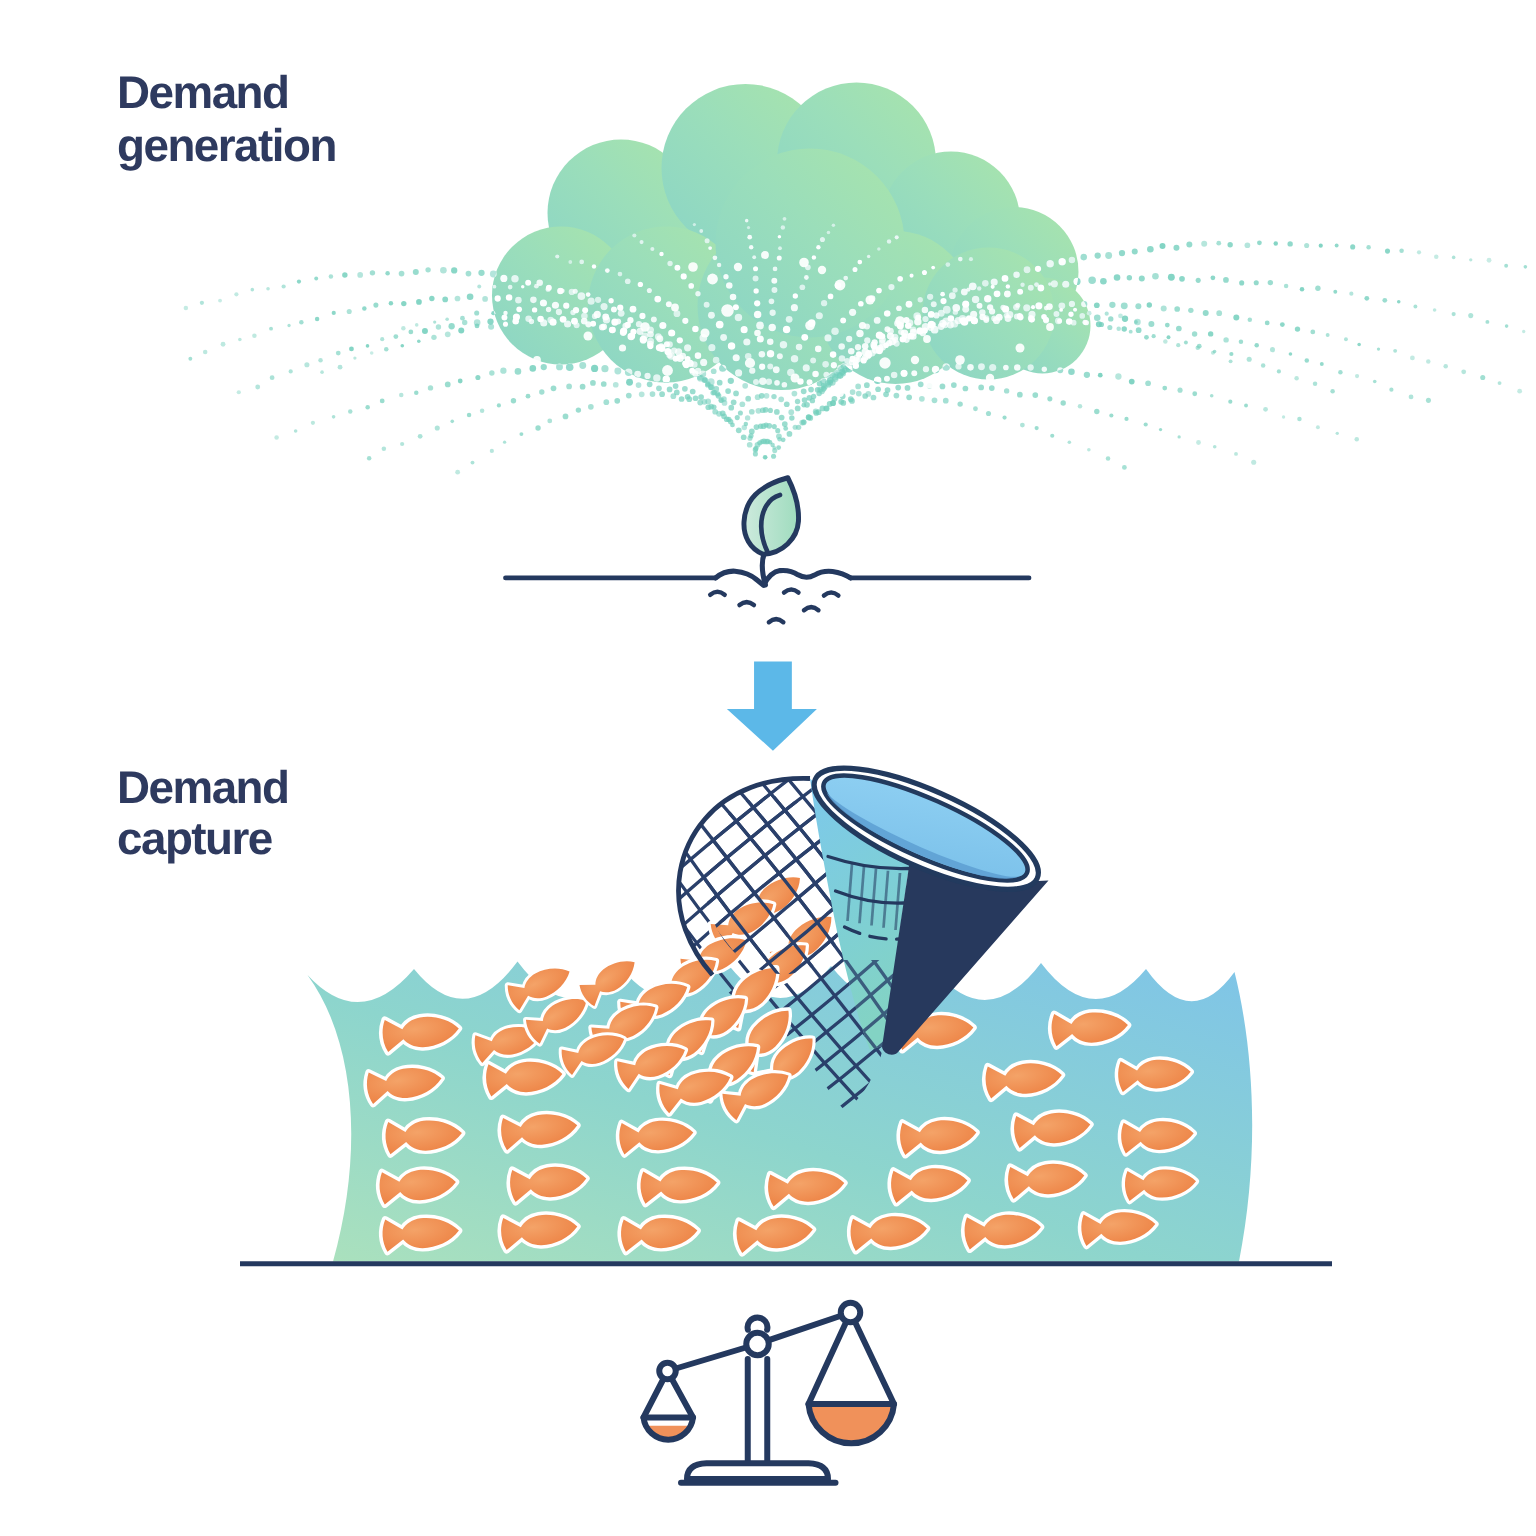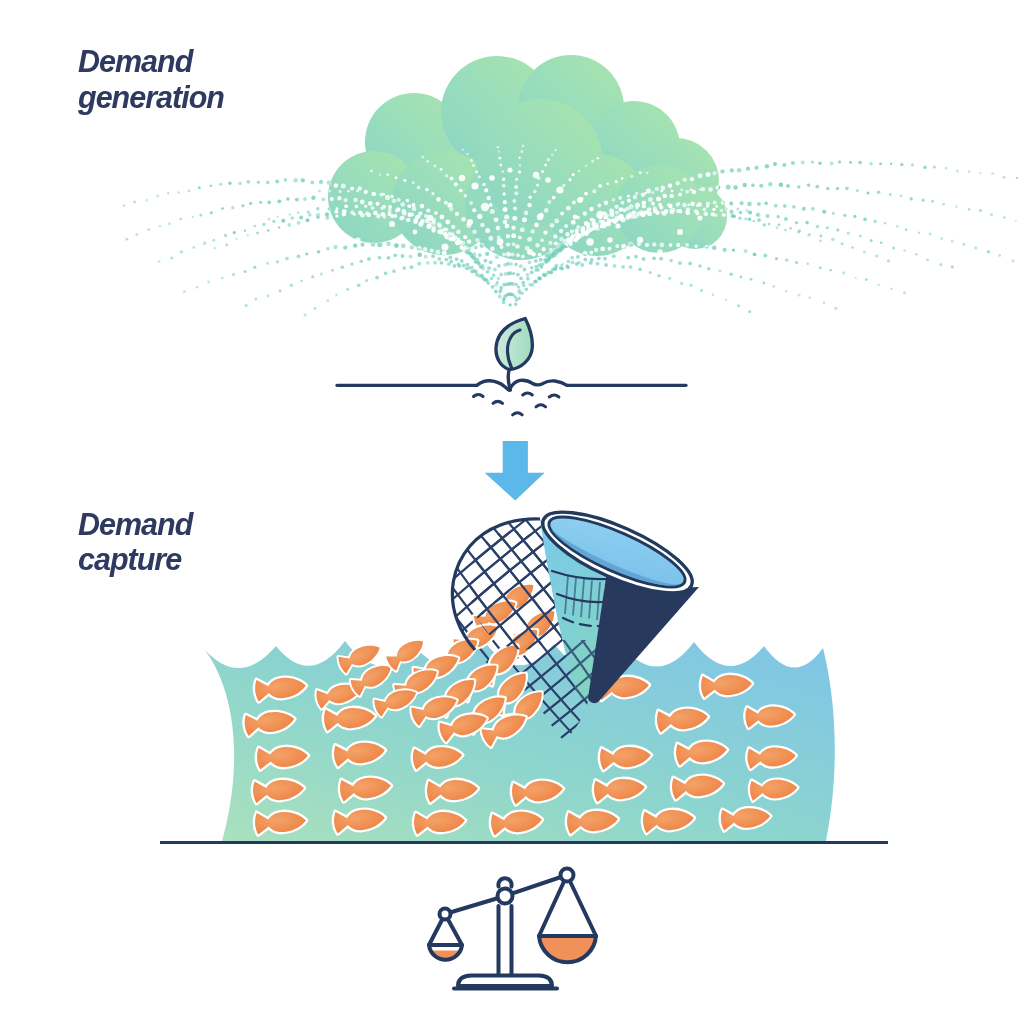--- a/index.html
+++ b/index.html
@@ -1,16 +1,16 @@
 <!DOCTYPE html>
 <html><head>
 <meta charset="utf-8">
 <style>
 html,body{margin:0;padding:0;background:#ffffff;}
-#stage{position:relative;width:1024px;height:1024px;background:#ffffff;overflow:hidden;font-style:italic;}
+#stage{position:relative;width:1024px;height:1024px;background:#ffffff;overflow:hidden;}
 </style>
 </head>
 <body>
 <div id="stage">
 <svg width="1024" height="1024" viewBox="0 0 1024 1024">
 
 <defs>
 <linearGradient id="cloudG" x1="0" y1="1" x2="1" y2="0">
  <stop offset="0" stop-color="#8bd5c6"></stop>
  <stop offset="0.55" stop-color="#9bdeba"></stop>

